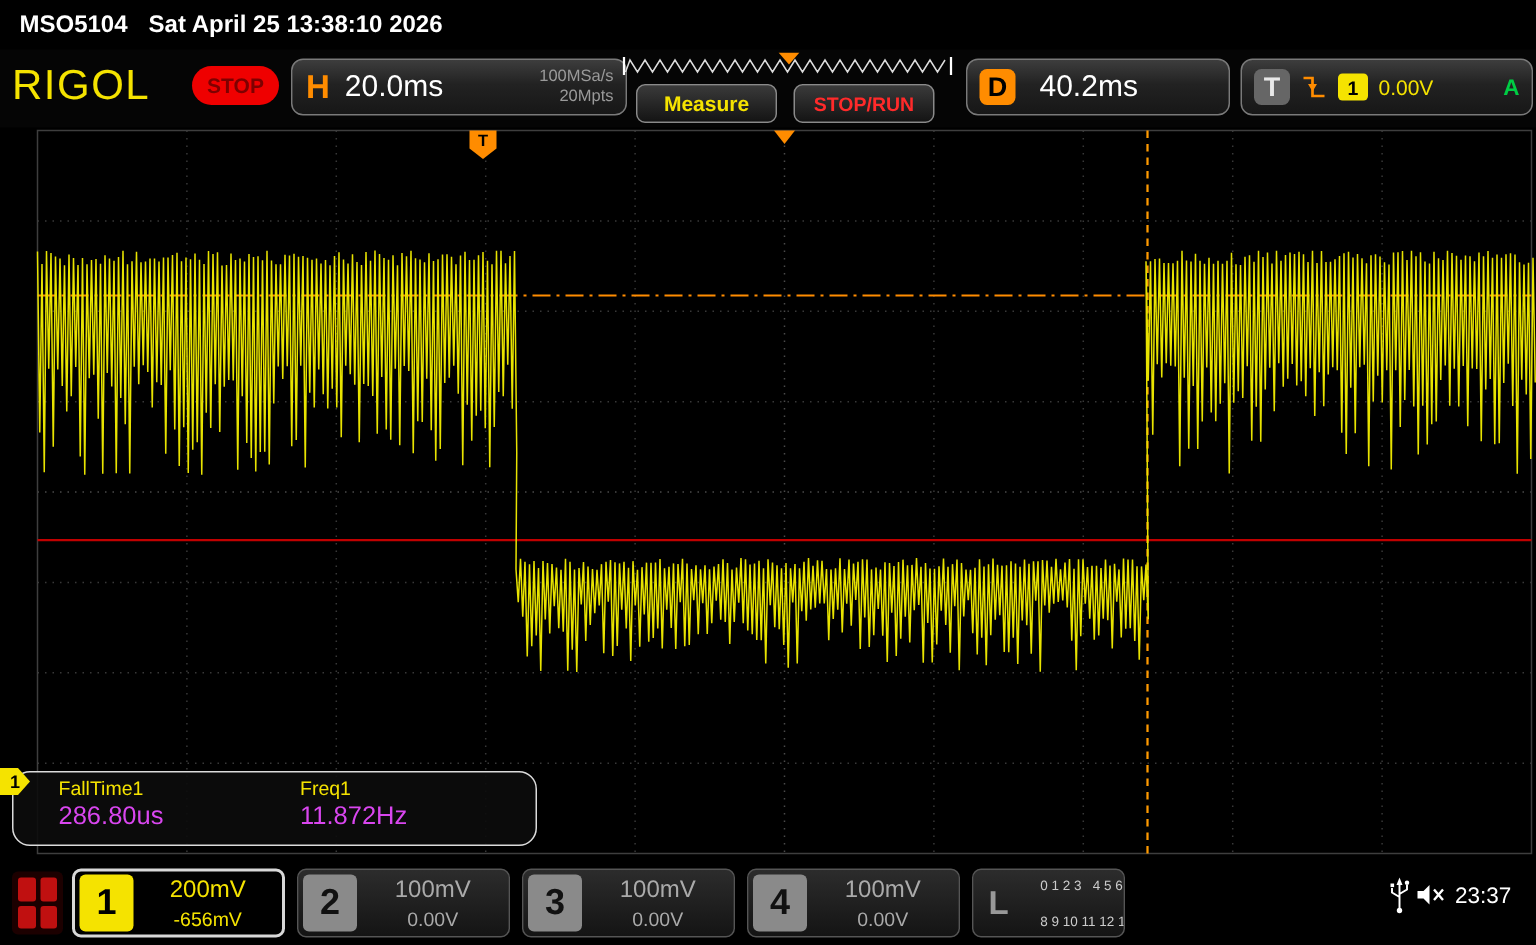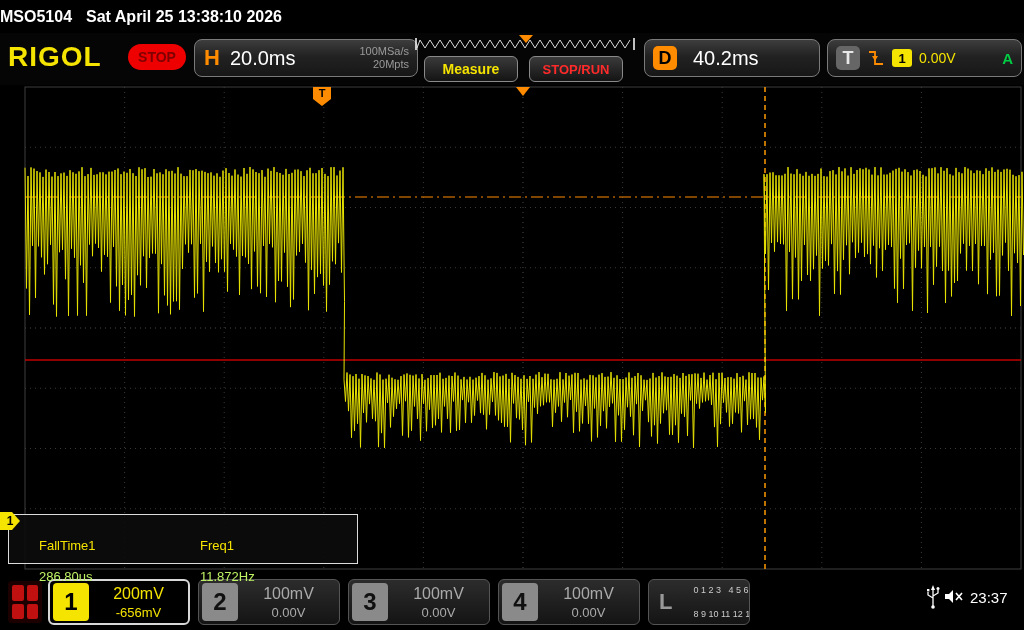--- a/index.html
+++ b/index.html
@@ -1,23 +1,23 @@
 <!DOCTYPE html>
 <html><head>
 <meta charset="utf-8">
 <style>
   *{margin:0;padding:0;box-sizing:border-box}
   html,body{width:1024px;height:630px;background:#000;overflow:hidden;
     font-family:"Liberation Sans",sans-serif;position:relative}
 
   .titlebar{position:absolute;left:0;top:0;width:1024px;height:33px;color:#fff;
-    font-size:16px;font-weight:600;display:flex;align-items:center;gap:14px;padding-left:0}
+    font-size:16px;font-weight:600;display:flex;align-items:center;gap:14px;padding-left:13px}
 
   .header{position:absolute;left:0;top:33px;width:1024px;height:52px;background:#050505}
-  .logo{position:absolute;left:8px;top:8px;font-size:28px;font-weight:bold;color:#f5e300;letter-spacing:1px}
+  .logo{position:absolute;left:8px;top:8px;font-size:28px;font-weight:normal;color:#f5e300;letter-spacing:1px}
   .stop-pill{position:absolute;left:128px;top:11px;width:58px;height:26px;border-radius:13px;
     background:#ef0000;color:#7e0000;font-weight:bold;font-size:14px;
     display:flex;align-items:center;justify-content:center}
   .hdrbox{position:absolute;top:6px;height:38px;background:linear-gradient(#3d3d3d,#222 45%,#171717);
     border:1px solid #7a7a7a;border-radius:8px;display:flex;align-items:center}
   .hbox{left:194px;width:224px}
   .hletter{color:#ff8c00;font-size:22px;font-weight:bold;margin-left:9px}
   .hvalue{color:#fff;font-size:20px;margin-left:10px}
   .hrates{margin-left:auto;margin-right:8px;text-align:right;color:#9a9a9a;font-size:11px;line-height:13px}
   .membar{position:absolute;left:414px;top:2px;width:222px;height:17px}
@@ -34,26 +34,26 @@
   .tletter{width:24px;height:24px;background:#666;color:#e8e8e8;border-radius:5px;font-weight:bold;
     font-size:18px;flex:none;display:flex;align-items:center;justify-content:center}
   .tchan{width:20px;height:18px;background:#f5e300;color:#000;border-radius:3px;font-size:13px;
     font-weight:bold;display:flex;align-items:center;justify-content:center}
   .tlevel{color:#f5e300;font-size:14px}
   .tmode{color:#00cc44;font-size:15px;font-weight:bold;margin-left:auto}
 
   .plot{position:absolute;left:0;top:85px;width:1024px;height:486px}
 
   .measure-panel{position:absolute;left:8px;top:514px;width:350px;height:50px;z-index:5;
-    background:rgba(12,12,12,0.9);border:1px solid #dcdcdc;border-radius:0;
-    display:flex;padding:20px 6px 4px 24px;gap:4px}
+    background:rgba(12,12,12,0.9);border:1px solid #dcdcdc;border-radius:12px;
+    display:flex;padding:0 6px 4px 24px;gap:4px}
   .mcol{flex:1;padding:3px 6px;border-radius:3px}
   .mcol.highlight{background:#600000}
   .mlabel{color:#f5e300;font-size:13px}
-  .mvalue{color:#bef264;font-size:13px;margin-top:16px}
+  .mvalue{color:#d946ef;font-size:17px;margin-top:1px}
   .measure-badge{position:absolute;left:0;top:512px;width:20px;height:18px;background:#f5e300;
     color:#000;font-weight:bold;font-size:12px;display:flex;align-items:center;justify-content:center;
     clip-path:polygon(0 0,60% 0,100% 50%,60% 100%,0 100%);z-index:6}
 
   .bottombar{position:absolute;left:0;top:575px;width:1024px;height:55px;background:#000}
   .menu-icon{position:absolute;left:8px;top:6px;width:34px;height:42px;background:#1c0000;
     border-radius:4px;display:grid;grid-template-columns:1fr 1fr;gap:3px;padding:4px}
   .menu-icon span{background:#c01010;border-radius:2px}
   .chbox{position:absolute;top:4px;width:142px;height:46px;border-radius:6px;
     background:linear-gradient(#2c2c2c,#141414);border:1px solid #555;display:flex;align-items:center}

